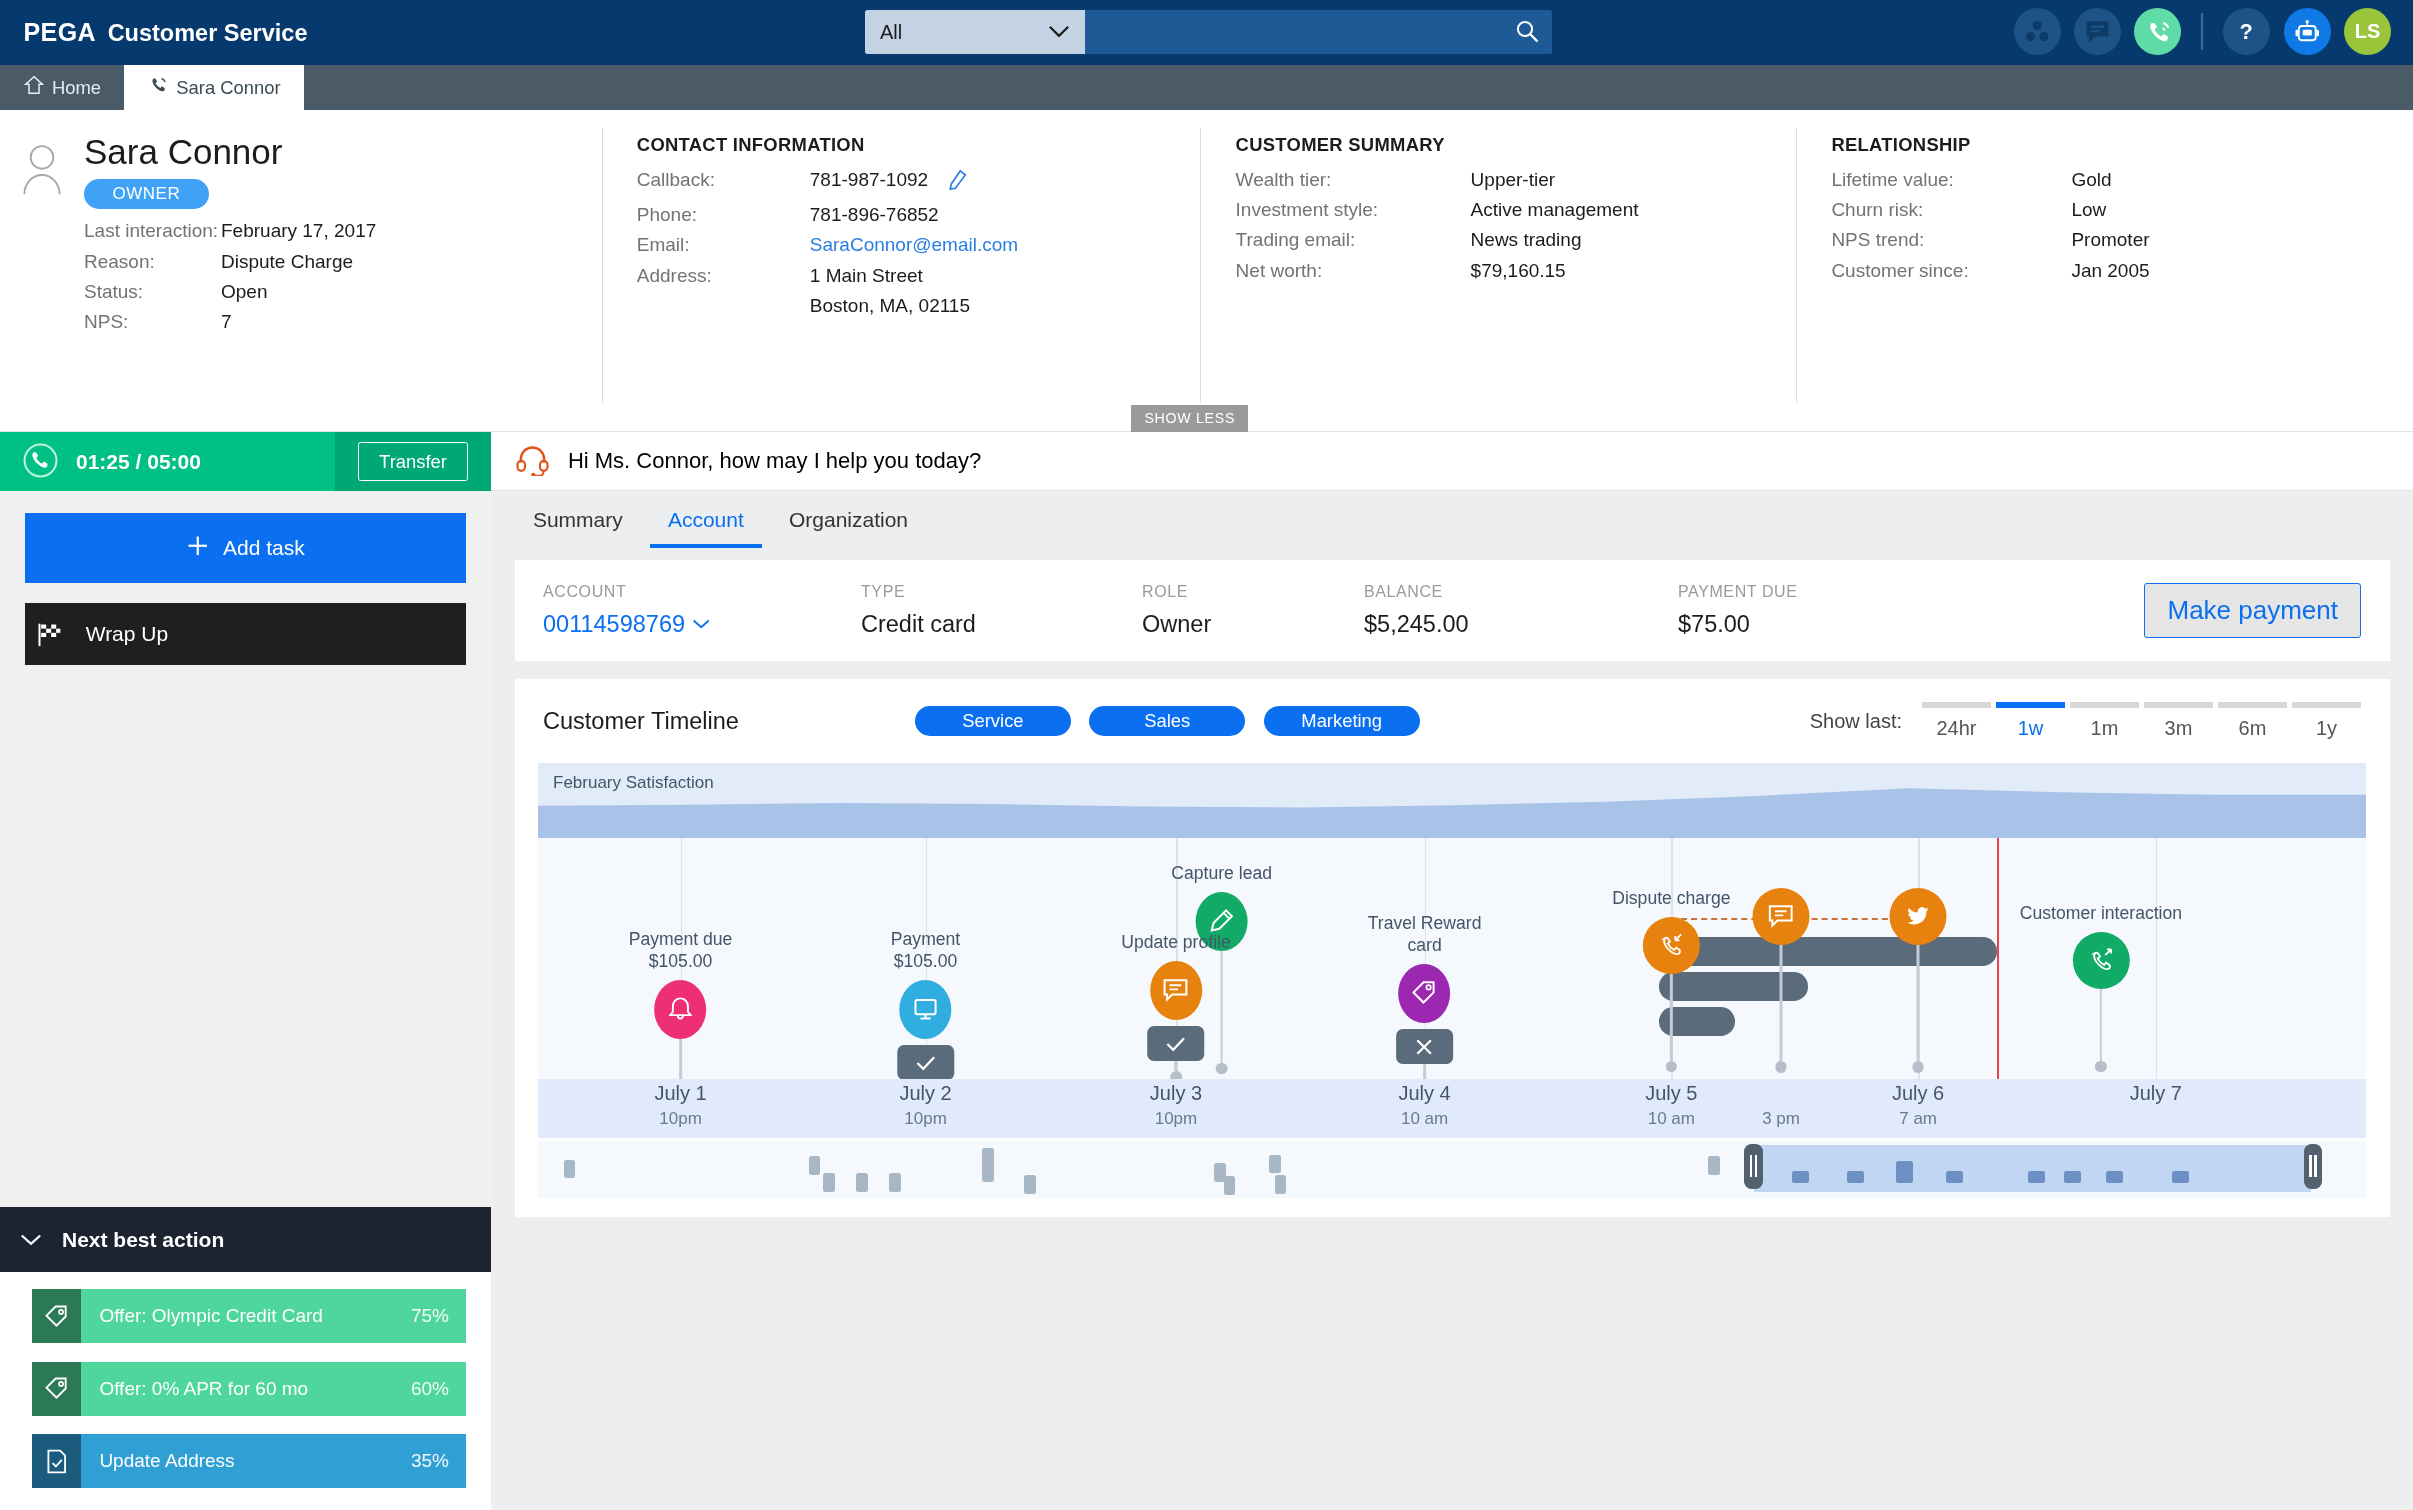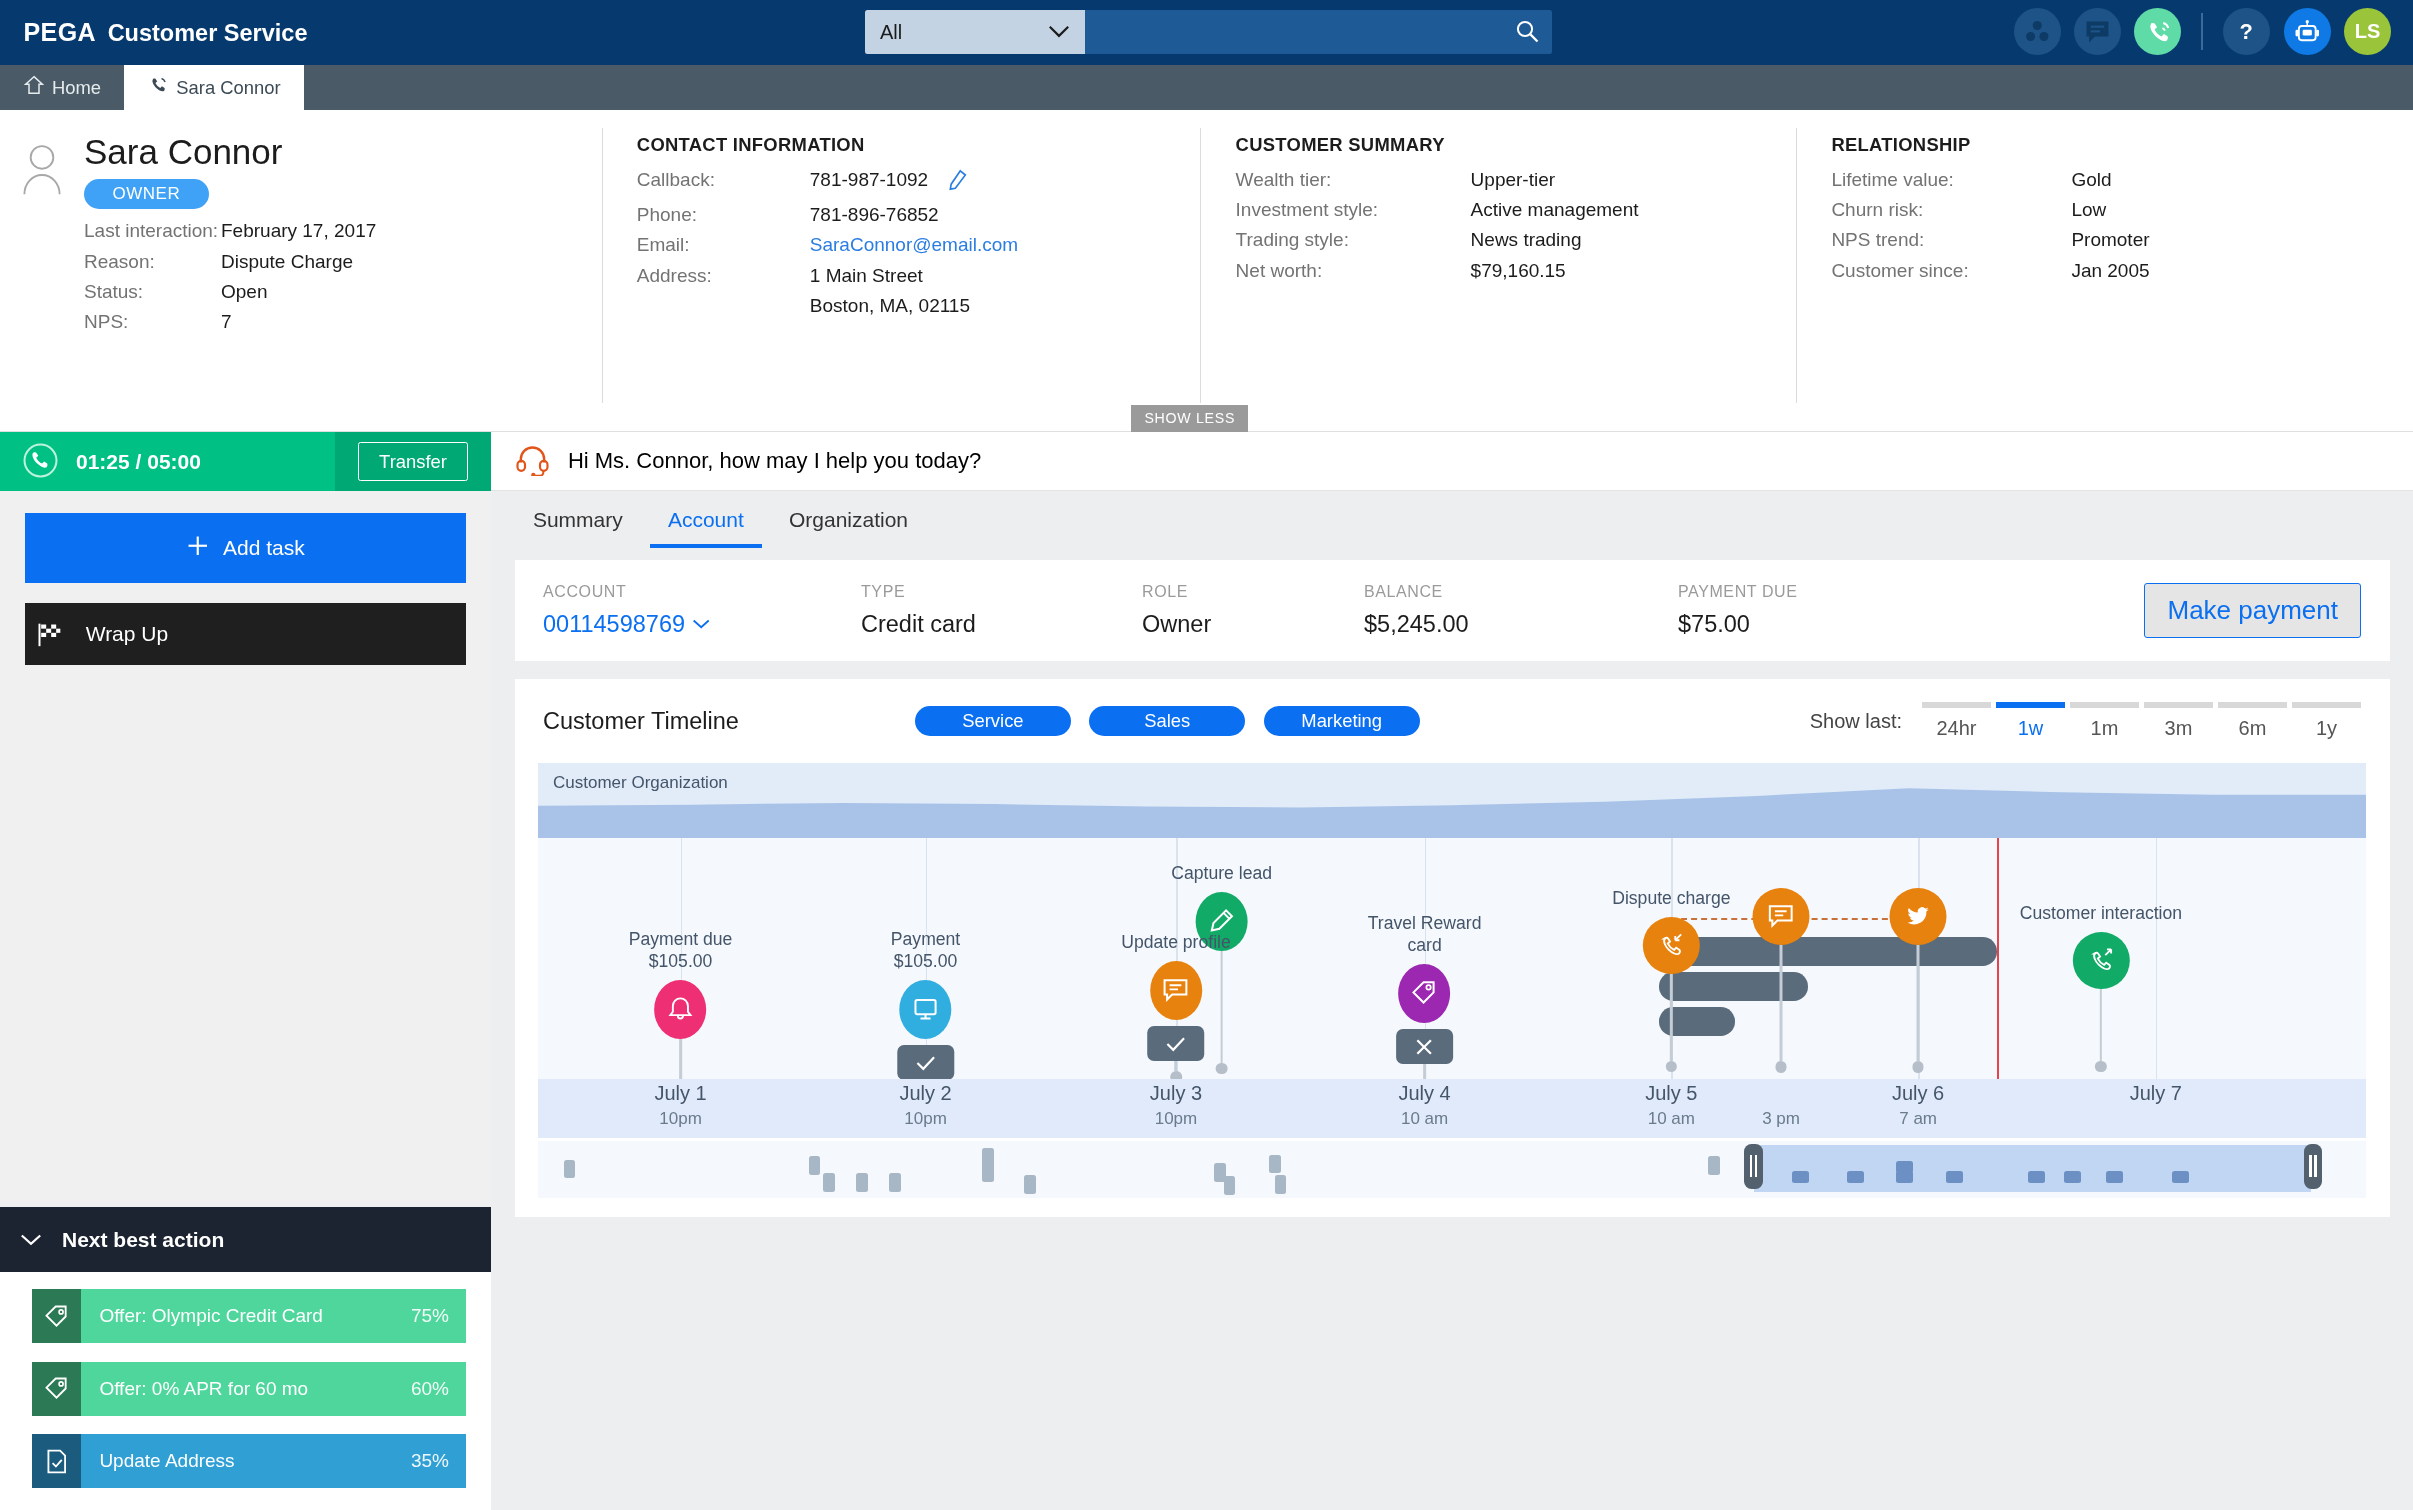--- a/index.html
+++ b/index.html
@@ -428,21 +428,21 @@
     <div class="kvtable">
       <div class="kvrow">
         <span class="kvkey" style="width:235px">Wealth tier:</span>
         <span class="kvval">Upper-tier</span>
       </div>
       <div class="kvrow">
         <span class="kvkey" style="width:235px">Investment style:</span>
         <span class="kvval">Active management</span>
       </div>
       <div class="kvrow">
-        <span class="kvkey" style="width:235px">Trading style:</span>
+        <span class="kvkey" style="width:235px">Trading email:</span>
         <span class="kvval">News trading</span>
       </div>
       <div class="kvrow">
         <span class="kvkey" style="width:235px">Net worth:</span>
         <span class="kvval">$79,160.15</span>
       </div>
     </div>
   </div>
 
   <div class="hp-sep"></div>
@@ -652,21 +652,21 @@
               <div class="range-bar"></div>
               <div class="range-lbl">1y</div>
             </div>
           </div>
         </div>
       </div>
 
       <div class="tl-wrap">
 
         <div class="tl-sat">
-          <div class="tl-sat-label">Customer Organization</div>
+          <div class="tl-sat-label">February Satisfaction</div>
           <svg id="satSvg" width="100%" height="75" viewBox="0 0 1000 90" preserveAspectRatio="none" style="position:absolute;left:0;top:0">
             <path id="satPath" fill="#a9c3e8" d="M0,90 L0.0,51.4 L83.3,50.0 L166.7,47.9 L250.0,49.3 L333.3,52.1 L416.7,53.5 L500.0,50.7 L583.3,46.5 L666.7,39.5 L750.0,30.3 L833.3,35.2 L916.7,38.1 L1000.0,38.1 L1000,90 Z"></path>
           </svg>
         </div>
 
         <div class="tl-plot" id="plot">
             <div class="gridline" style="left: 7.8%;"></div>
             <div class="gridline" style="left: 21.2%;"></div>
             <div class="gridline" style="left: 34.9%;"></div>
             <div class="gridline" style="left: 48.5%;"></div>

